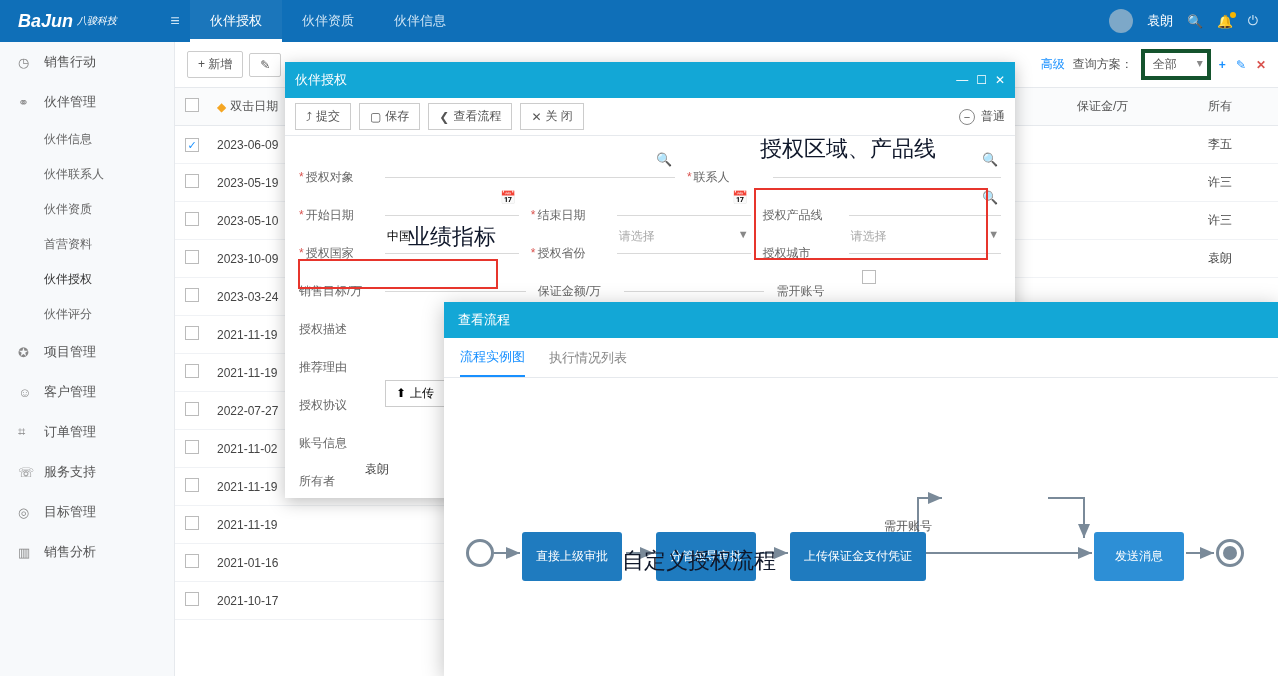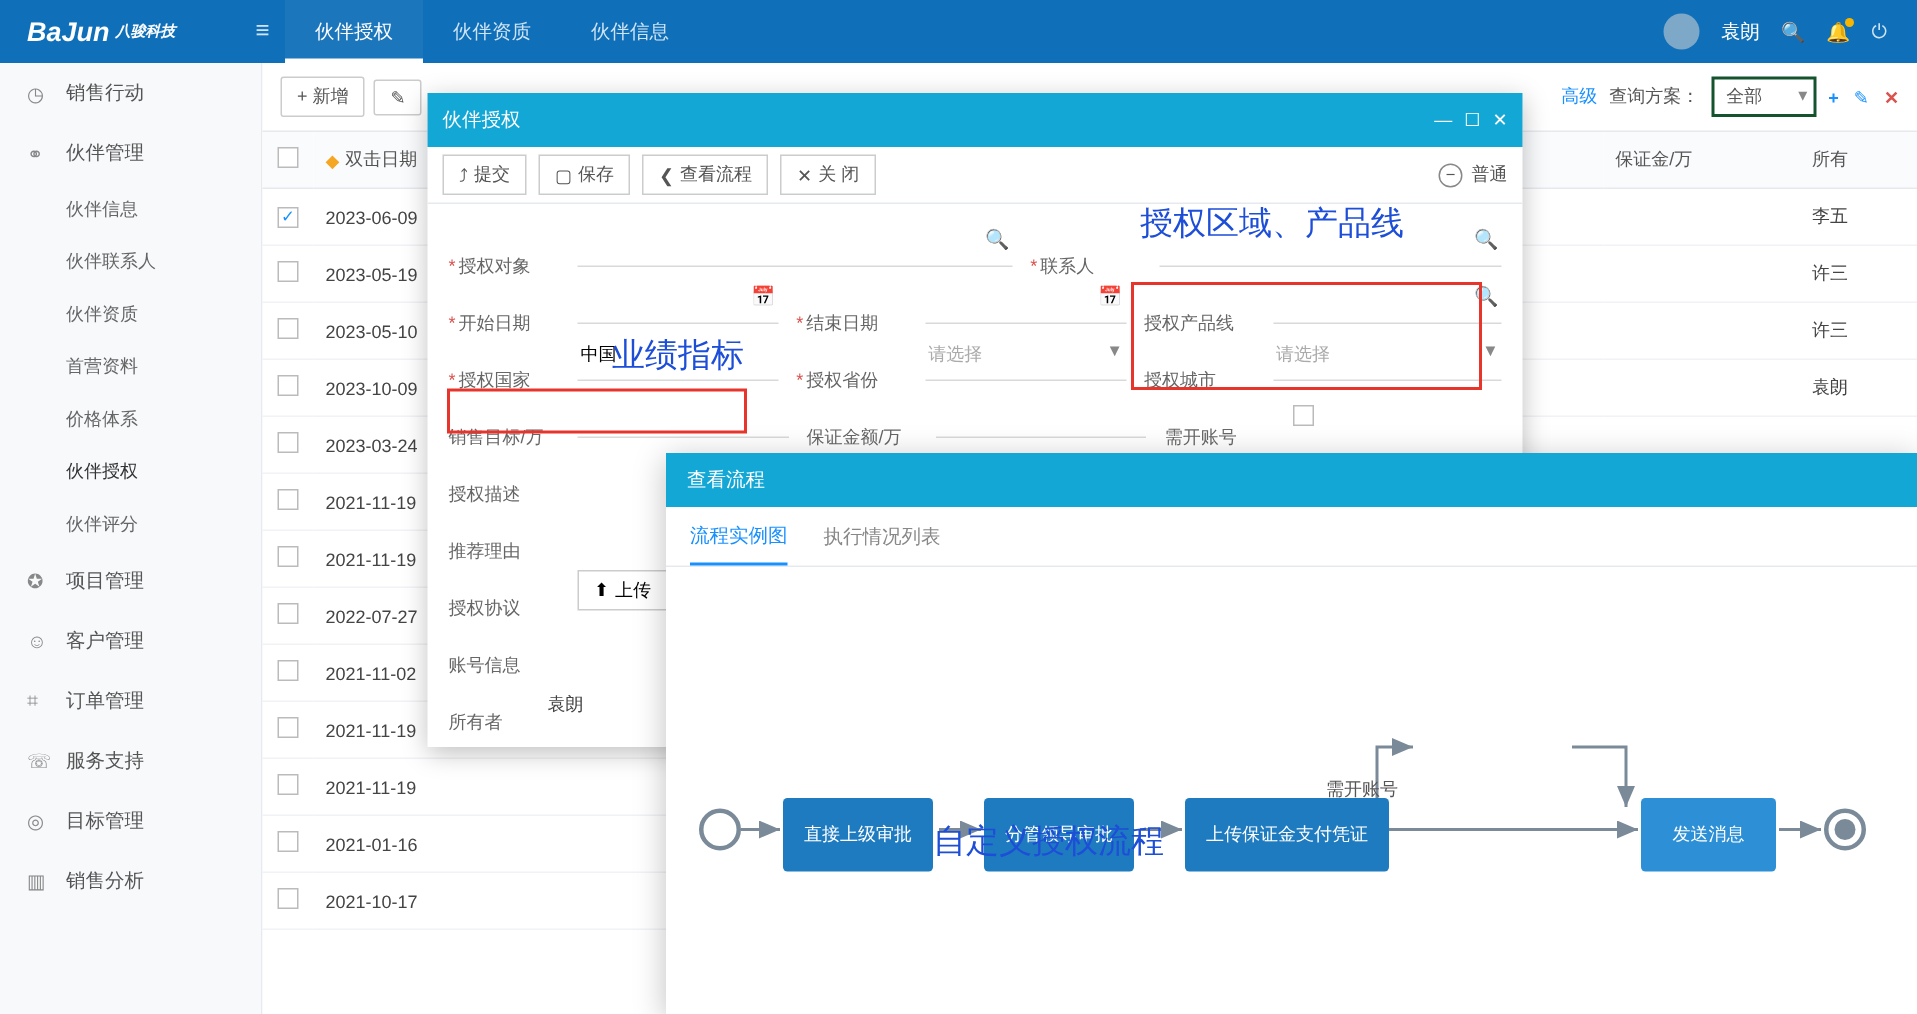--- a/index.html
+++ b/index.html
@@ -1,20 +1,20 @@
 <!DOCTYPE html>
 <html><head>
 <meta charset="utf-8">
 <style>
 * { margin:0; padding:0; box-sizing:border-box; font-family:"Microsoft YaHei",Arial,sans-serif; }
 body { width:1278px; height:676px; overflow:hidden; background:#fff; position:relative; }
 
 .topbar { height:42px; background:#0f6fb8; display:flex; align-items:center; color:#fff; }
 .logo { width:160px; padding-left:18px; font-weight:bold; font-style:italic; font-size:18px; display:flex; align-items:center; }
-.logo-sub { font-size:10px; font-weight:bold; margin-left:4px; }
+.logo-sub { font-size:10px; font-weight:normal; margin-left:4px; }
 .menu-icon { width:30px; text-align:center; cursor:pointer; color:#cfe5f5; }
 .tabs-top { display:flex; height:42px; }
 .tab-top { padding:0 20px; line-height:42px; font-size:13px; color:#cfe5f5; cursor:pointer; }
 .tab-top.active { color:#fff; border-bottom:3px solid #fff; background:rgba(255,255,255,0.05);}
 .top-right { margin-left:auto; display:flex; align-items:center; gap:14px; padding-right:20px; font-size:13px;}
 .avatar { width:24px; height:24px; border-radius:50%; background:#7da8c8; }
 .icon-btn { cursor:pointer; color:#cfe5f5; }
 .bell { position:relative; }
 .bell-dot { position:absolute; top:-2px; right:-2px; width:6px; height:6px; background:#f7b500; border-radius:50%; }
 
@@ -23,21 +23,21 @@
 .side-item { display:flex; align-items:center; padding:11px 18px; font-size:13px; color:#555; cursor:pointer; }
 .side-item .ico { width:18px; margin-right:8px; color:#888; }
 .side-sub { padding:9px 18px 9px 44px; font-size:12px; color:#666; cursor:pointer; }
 .side-sub.sel { color:#333; }
 .content { flex:1; position:relative; background:#fff; }
 
 .ctoolbar { height:46px; border-bottom:1px solid #e6e9ed; display:flex; align-items:center; padding:0 12px; font-size:12px; color:#555;}
 .btn-sm { border:1px solid #ccc; padding:4px 10px; border-radius:2px; margin-right:6px; cursor:pointer; background:#fff; display:flex; align-items:center; gap:4px;}
 .right-tools { margin-left:auto; display:flex; align-items:center; gap:8px;}
 .adv { color:#1890ff; cursor:pointer; }
-.sel-box { border:2px solid #14532d; padding:3px 18px 3px 8px; position:relative; min-width:70px; }
+.sel-box { border:4px solid #14532d; padding:3px 18px 3px 8px; position:relative; min-width:70px; }
 .sel-box::after { content:"▾"; position:absolute; right:4px; color:#888; }
 .tool-icons { display:flex; gap:10px; }
 .tool-icons span { cursor:pointer; }
 .plus { color:#1890ff; font-weight:bold;}
 .pencil { color:#1890ff;}
 .cross { color:#d9534f; font-weight:bold;}
 
 .tbl { width:100%; border-collapse:collapse; font-size:12px; }
 .tbl th { background:#fafbfc; border-bottom:1px solid #e6e9ed; padding:10px 8px; text-align:left; color:#555; font-weight:normal;}
 .tbl td { border-bottom:1px solid #f0f2f5; padding:10px 8px; color:#444; }
@@ -62,21 +62,21 @@
 .req::before { content:"*"; color:#d9534f; margin-right:2px;}
 .finput { flex:1; border:none; border-bottom:1px solid #d9d9d9; height:26px; font-size:12px; padding:0 20px 0 2px; position:relative;}
 .finput .ph { color:#aaa;text-align:center; }
 .finput .look { position:absolute; right:2px; color:#1890ff; font-size:13px;}
 .finput .cal { position:absolute; right:2px; color:#888; font-size:13px;}
 .finput .dd { position:absolute; right:2px; color:#888; font-size:11px;}
 .fchk { width:14px; height:14px; border:1px solid #bbb; display:inline-block;}
 .upload-btn { border:1px solid #ccc; padding:4px 10px; font-size:12px; display:flex; align-items:center; gap:4px; cursor:pointer;}
 
 .redbox { position:absolute; border:2px solid #e7352c; pointer-events:none; z-index:30;}
-.redtext { position:absolute; color:#1d4ed8; font-size:22px; z-index:30; font-weight:500;}
+.redtext { position:absolute; color:#0f172a; font-size:22px; z-index:30; font-weight:500;}
 
 .flow { position:absolute; left:444px; top:302px; width:834px; height:374px; background:#fff; box-shadow:0 4px 20px rgba(0,0,0,0.25); z-index:20;}
 .flow-title { height:36px; background:#13a7d6; color:#fff; display:flex; align-items:center; padding:0 14px; font-size:13px;}
 .flow-tabs { height:40px; border-bottom:1px solid #e6e9ed; display:flex; align-items:center; padding:0 16px; gap:24px; font-size:13px;}
 .flow-tab { color:#888; cursor:pointer; padding:9px 0;}
 .flow-tab.active { color:#1890ff; border-bottom:2px solid #1890ff;}
 .flow-body { position:relative; height:298px; }
 .node { position:absolute; background:#1f7bbf; color:#fff; font-size:12px; padding:16px 14px; border-radius:3px; text-align:center; min-width:100px;}
 .node.light { background:#2d8fd6;}
 .circ-start { position:absolute; width:28px; height:28px; border:3px solid #7a8a99; border-radius:50%; }
@@ -116,21 +116,20 @@
         <span>销售行动</span>
       </div>
     <div class="side-item">
         <span class="ico">⚭</span>
         <span>伙伴管理</span>
       </div>
     <div class="side-sub">伙伴信息</div>
     <div class="side-sub">伙伴联系人</div>
     <div class="side-sub">伙伴资质</div>
     <div class="side-sub">首营资料</div>
-    <div class="side-sub">价格体系</div>
     <div class="side-sub sel">伙伴授权</div>
     <div class="side-sub">伙伴评分</div>
     <div class="side-item">
         <span class="ico">✪</span>
         <span>项目管理</span>
       </div>
     <div class="side-item">
         <span class="ico">☺</span>
         <span>客户管理</span>
       </div>

